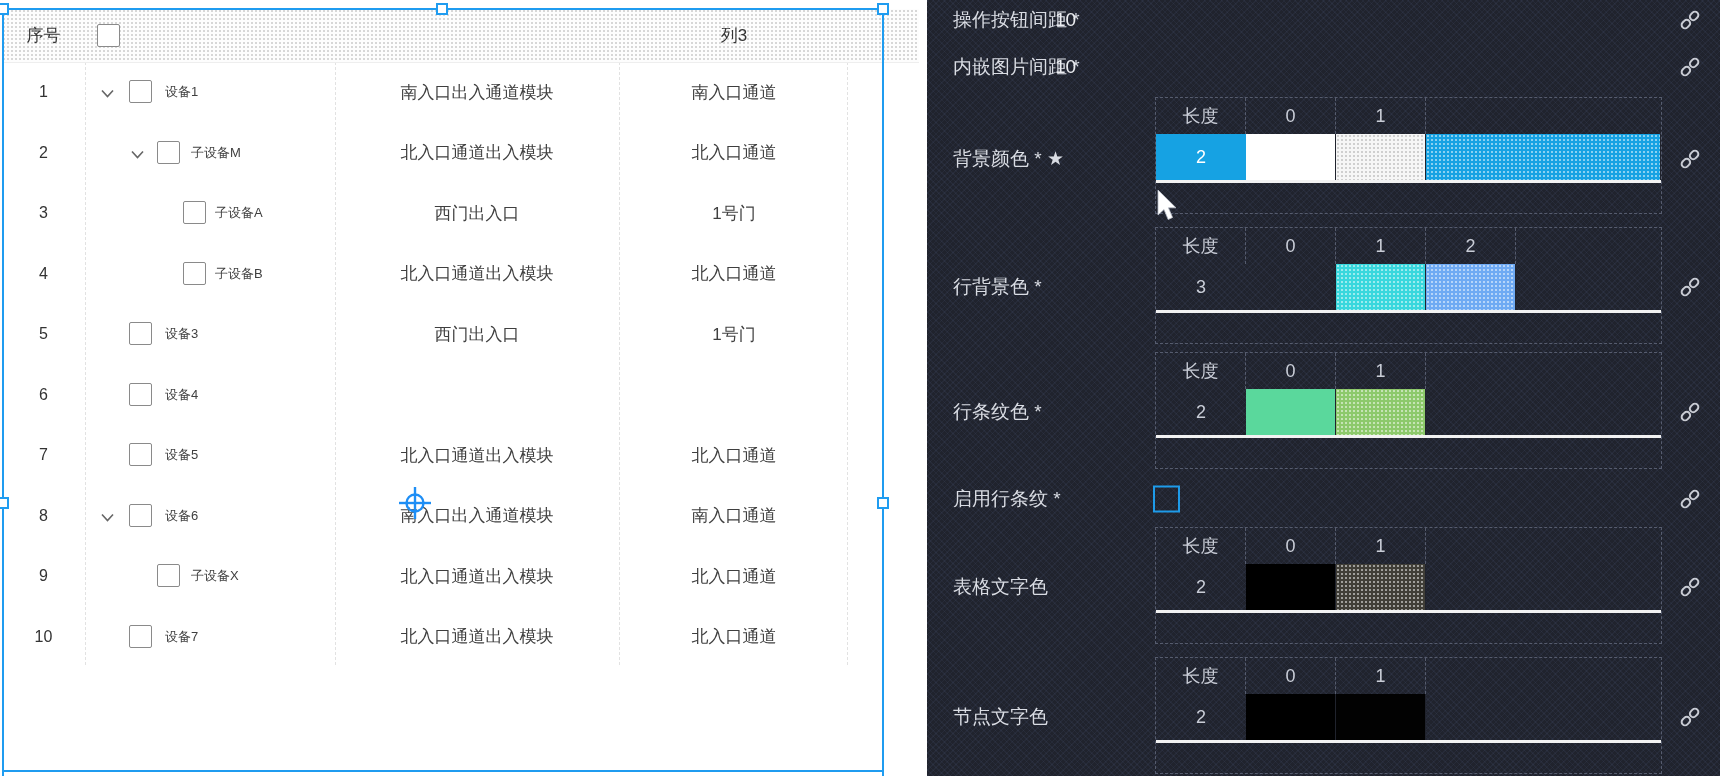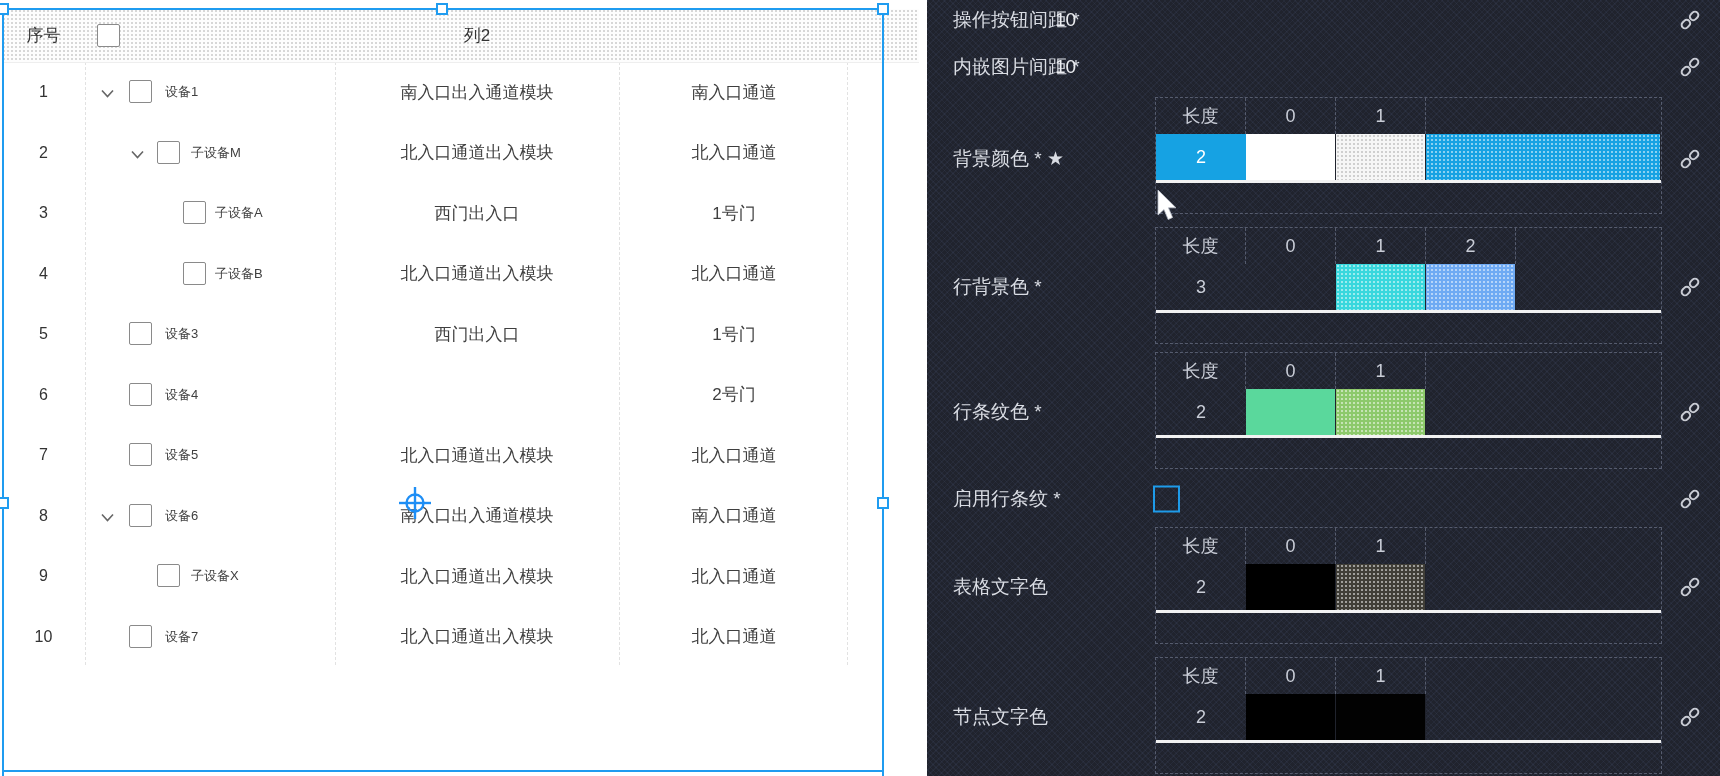--- a/index.html
+++ b/index.html
@@ -67,21 +67,21 @@
 
   <div class="vsep" style="left:85px"></div>
   <div class="vsep" style="left:335px"></div>
   <div class="vsep" style="left:619px"></div>
   <div class="vsep" style="left:847px"></div>
 
   <div id="thead">
     <div class="hcell" style="left:0;width:83px">序号</div>
     <div class="hcell" style="left:83px;width:14px"></div>
     <span class="cb" style="position:absolute;left:95px;top:15px"></span>
-    <div class="hcell" style="left:333px;width:284px">列2</div>
+    <div class="hcell" style="left:617px;width:230px">列3</div>
   </div>
 
   <div id="tree-rows">
       <div class="trow" style="top: 62px;">
         <div class="num">1</div>
         <div class="chev" style="left: 98px;"><svg width="15" height="13" viewBox="0 0 15 13">
             <polyline points="2,3.5 7.5,9.5 13,3.5" fill="none" stroke="#666" stroke-width="1.6"></polyline>
           </svg></div>
         <div class="cbw" style="left: 127px;"><span class="cb"></span></div>
         <div class="name" style="left: 163px;">设备1</div>
@@ -116,21 +116,20 @@
         <div class="num">5</div>
         <div class="cbw" style="left: 127px;"><span class="cb"></span></div>
         <div class="name" style="left: 163px;">设备3</div>
         <div class="c2">西门出入口</div>
         <div class="c3">1号门</div>
       </div>
       <div class="trow" style="top: 364.5px;">
         <div class="num">6</div>
         <div class="cbw" style="left: 127px;"><span class="cb"></span></div>
         <div class="name" style="left: 163px;">设备4</div>
-        <div class="c3">2号门</div>
       </div>
       <div class="trow" style="top: 425px;">
         <div class="num">7</div>
         <div class="cbw" style="left: 127px;"><span class="cb"></span></div>
         <div class="name" style="left: 163px;">设备5</div>
         <div class="c2">北入口通道出入模块</div>
         <div class="c3">北入口通道</div>
       </div>
       <div class="trow" style="top: 485.5px;">
         <div class="num">8</div>

